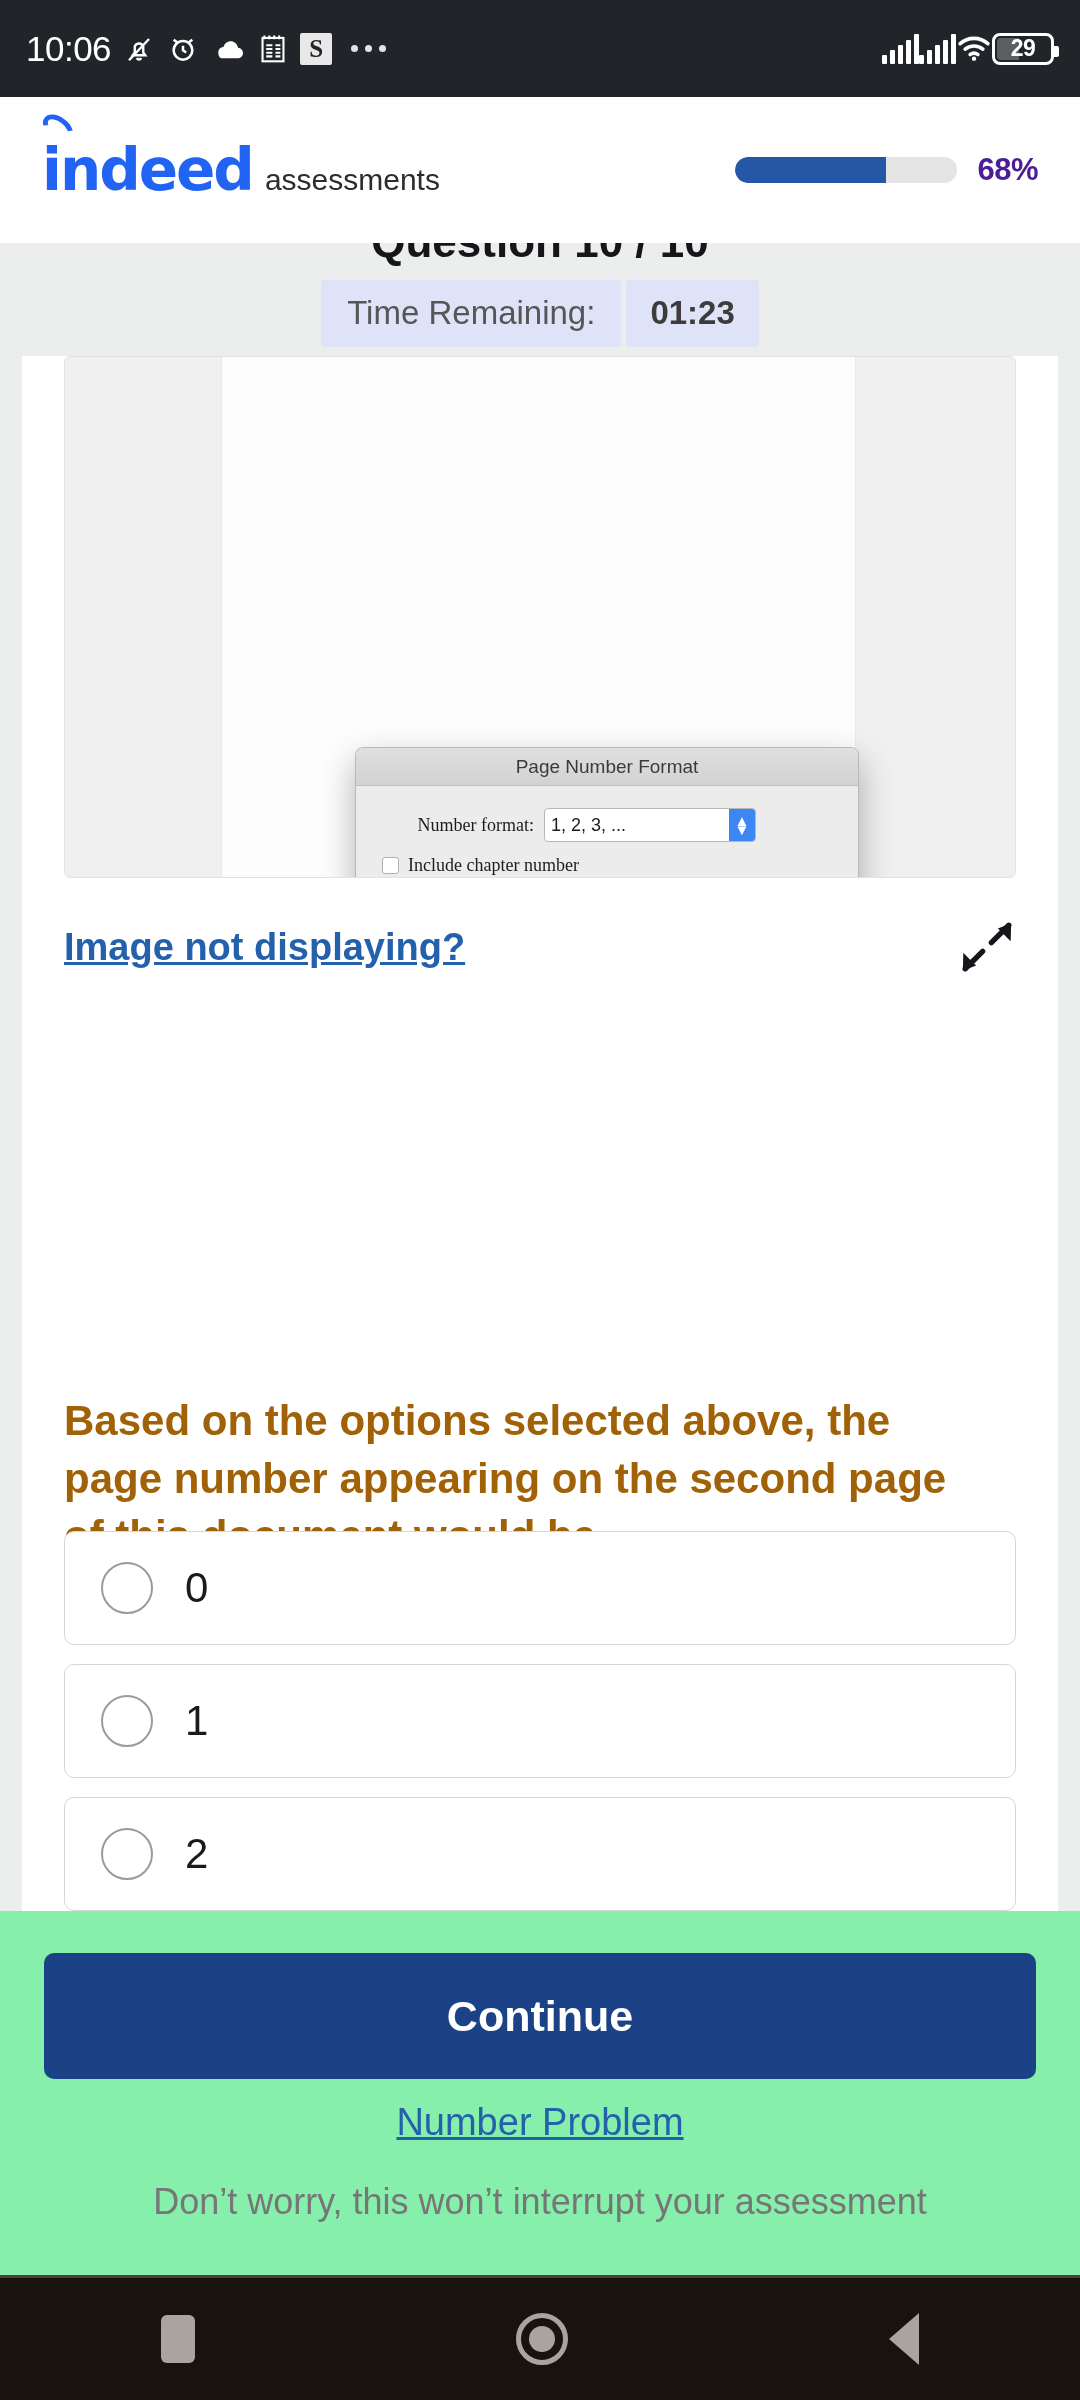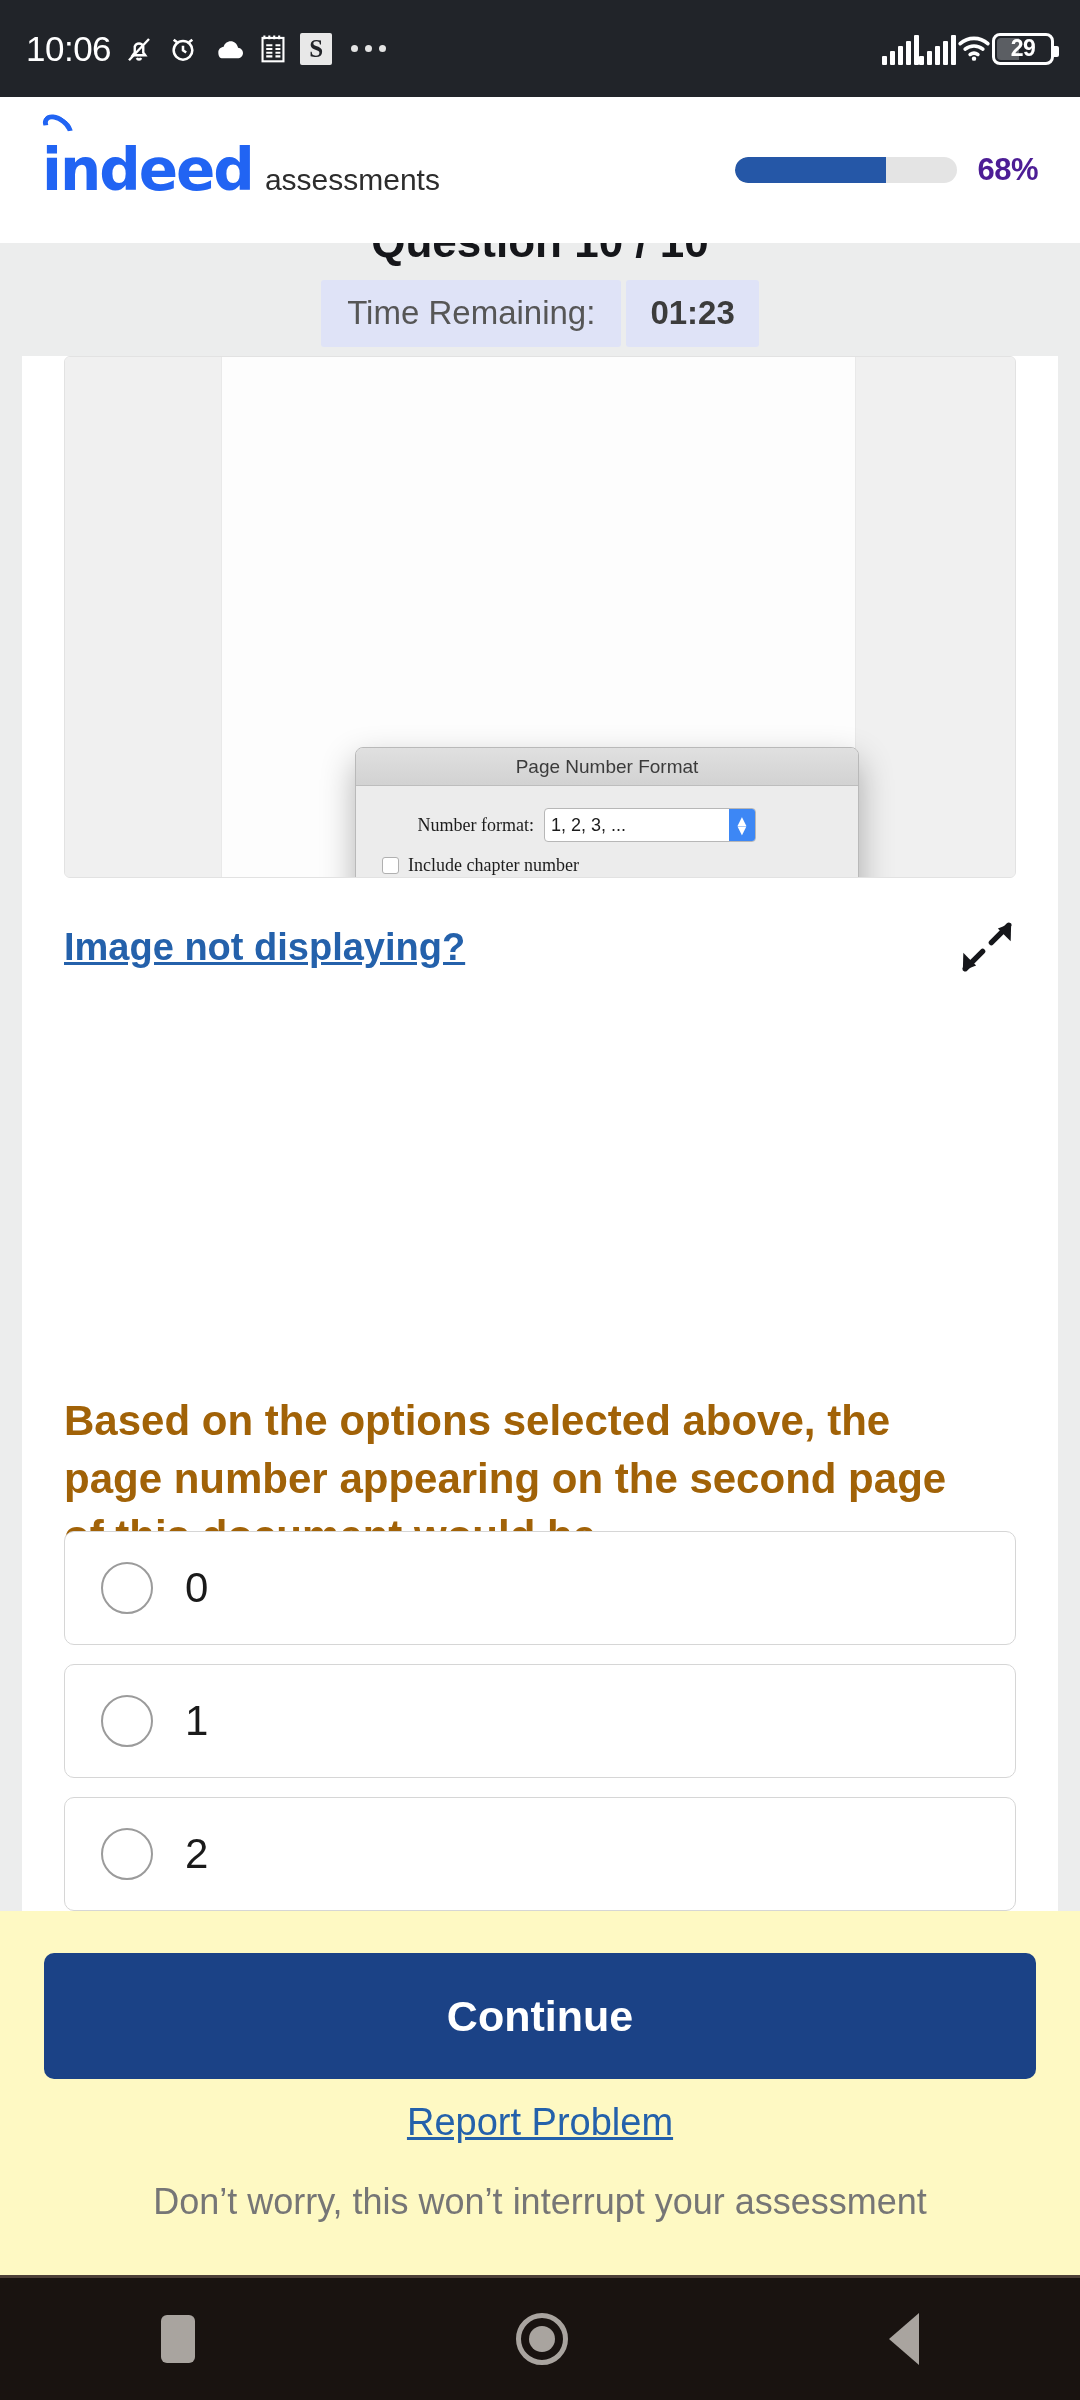--- a/index.html
+++ b/index.html
@@ -12,21 +12,21 @@
   #screen { position: relative; width: 1080px; height: 2400px; background: #eceded; }
 
   
   .statusbar {
     position: absolute; top: 0; left: 0; width: 1080px; height: 97px;
     background: #212429; display: flex; align-items: center;
     padding: 0 26px; color: #ffffff;
   }
   .sb-left { display: flex; align-items: center; gap: 13px; flex: 1; }
   .sb-time { font-size: 35px; letter-spacing: -0.5px; font-weight: 400; color:#fff; }
-  .sb-right { display: flex; align-items: flex-end; }
+  .sb-right { display: flex; align-items: center; }
   .ic { display: inline-block; position: relative; }
 
   
   .ic-bell { width: 30px; height: 32px; }
   .ic-alarm { width: 32px; height: 32px; }
   .ic-cloud { width: 34px; height: 24px; }
   .ic-note { width: 28px; height: 32px; }
   .ic-s {
     width: 32px; height: 32px; background: #e8e8e8; color: #222429;
     font-size: 25px; font-weight: 700; line-height: 32px; text-align: center;
@@ -186,21 +186,21 @@
   }
   .opt-radio {
     width: 52px; height: 52px; border-radius: 50%;
     border: 2px solid #9b9b9b; background: #fff; flex: none;
   }
   .opt-label { font-size: 42px; color: #1a1a1a; margin-left: 32px; }
 
   
   .footer {
     position: absolute; top: 1911px; left: 0; width: 1080px; height: 364px;
-    background: #fef9c3; z-index: 5; padding-left: 47px;
+    background: #86efac; z-index: 5; padding-left: 47px;
   }
   .continue-btn {
     position: absolute; top: 42px; left: 44px; width: 992px; height: 126px;
     background: #1b4286; border: none; border-radius: 10px;
     color: #ffffff; font-size: 43px; font-weight: 700;
     font-family: "Liberation Sans", sans-serif; cursor: pointer;
   }
   .report-link {
     position: absolute; top: 190px; left: 0; width: 1080px; text-align: center;
     font-size: 38px; color: #2461ab;
@@ -390,21 +390,21 @@
           <span class="opt-label">2</span>
         </div>
 
       </div>
 
     </div>
   </div>
 
   <div class="footer">
     <button class="continue-btn">Continue</button>
-    <a class="report-link" href="#">Report Problem</a>
+    <a class="report-link" href="#">Number Problem</a>
     <div class="reassure">Don’t worry, this won’t interrupt your assessment</div>
   </div>
 
   <div class="navbar">
     <span class="nav-sq"></span>
     <span class="nav-circle">
         <i></i>
       </span>
     <span class="nav-tri"></span>
   </div>

